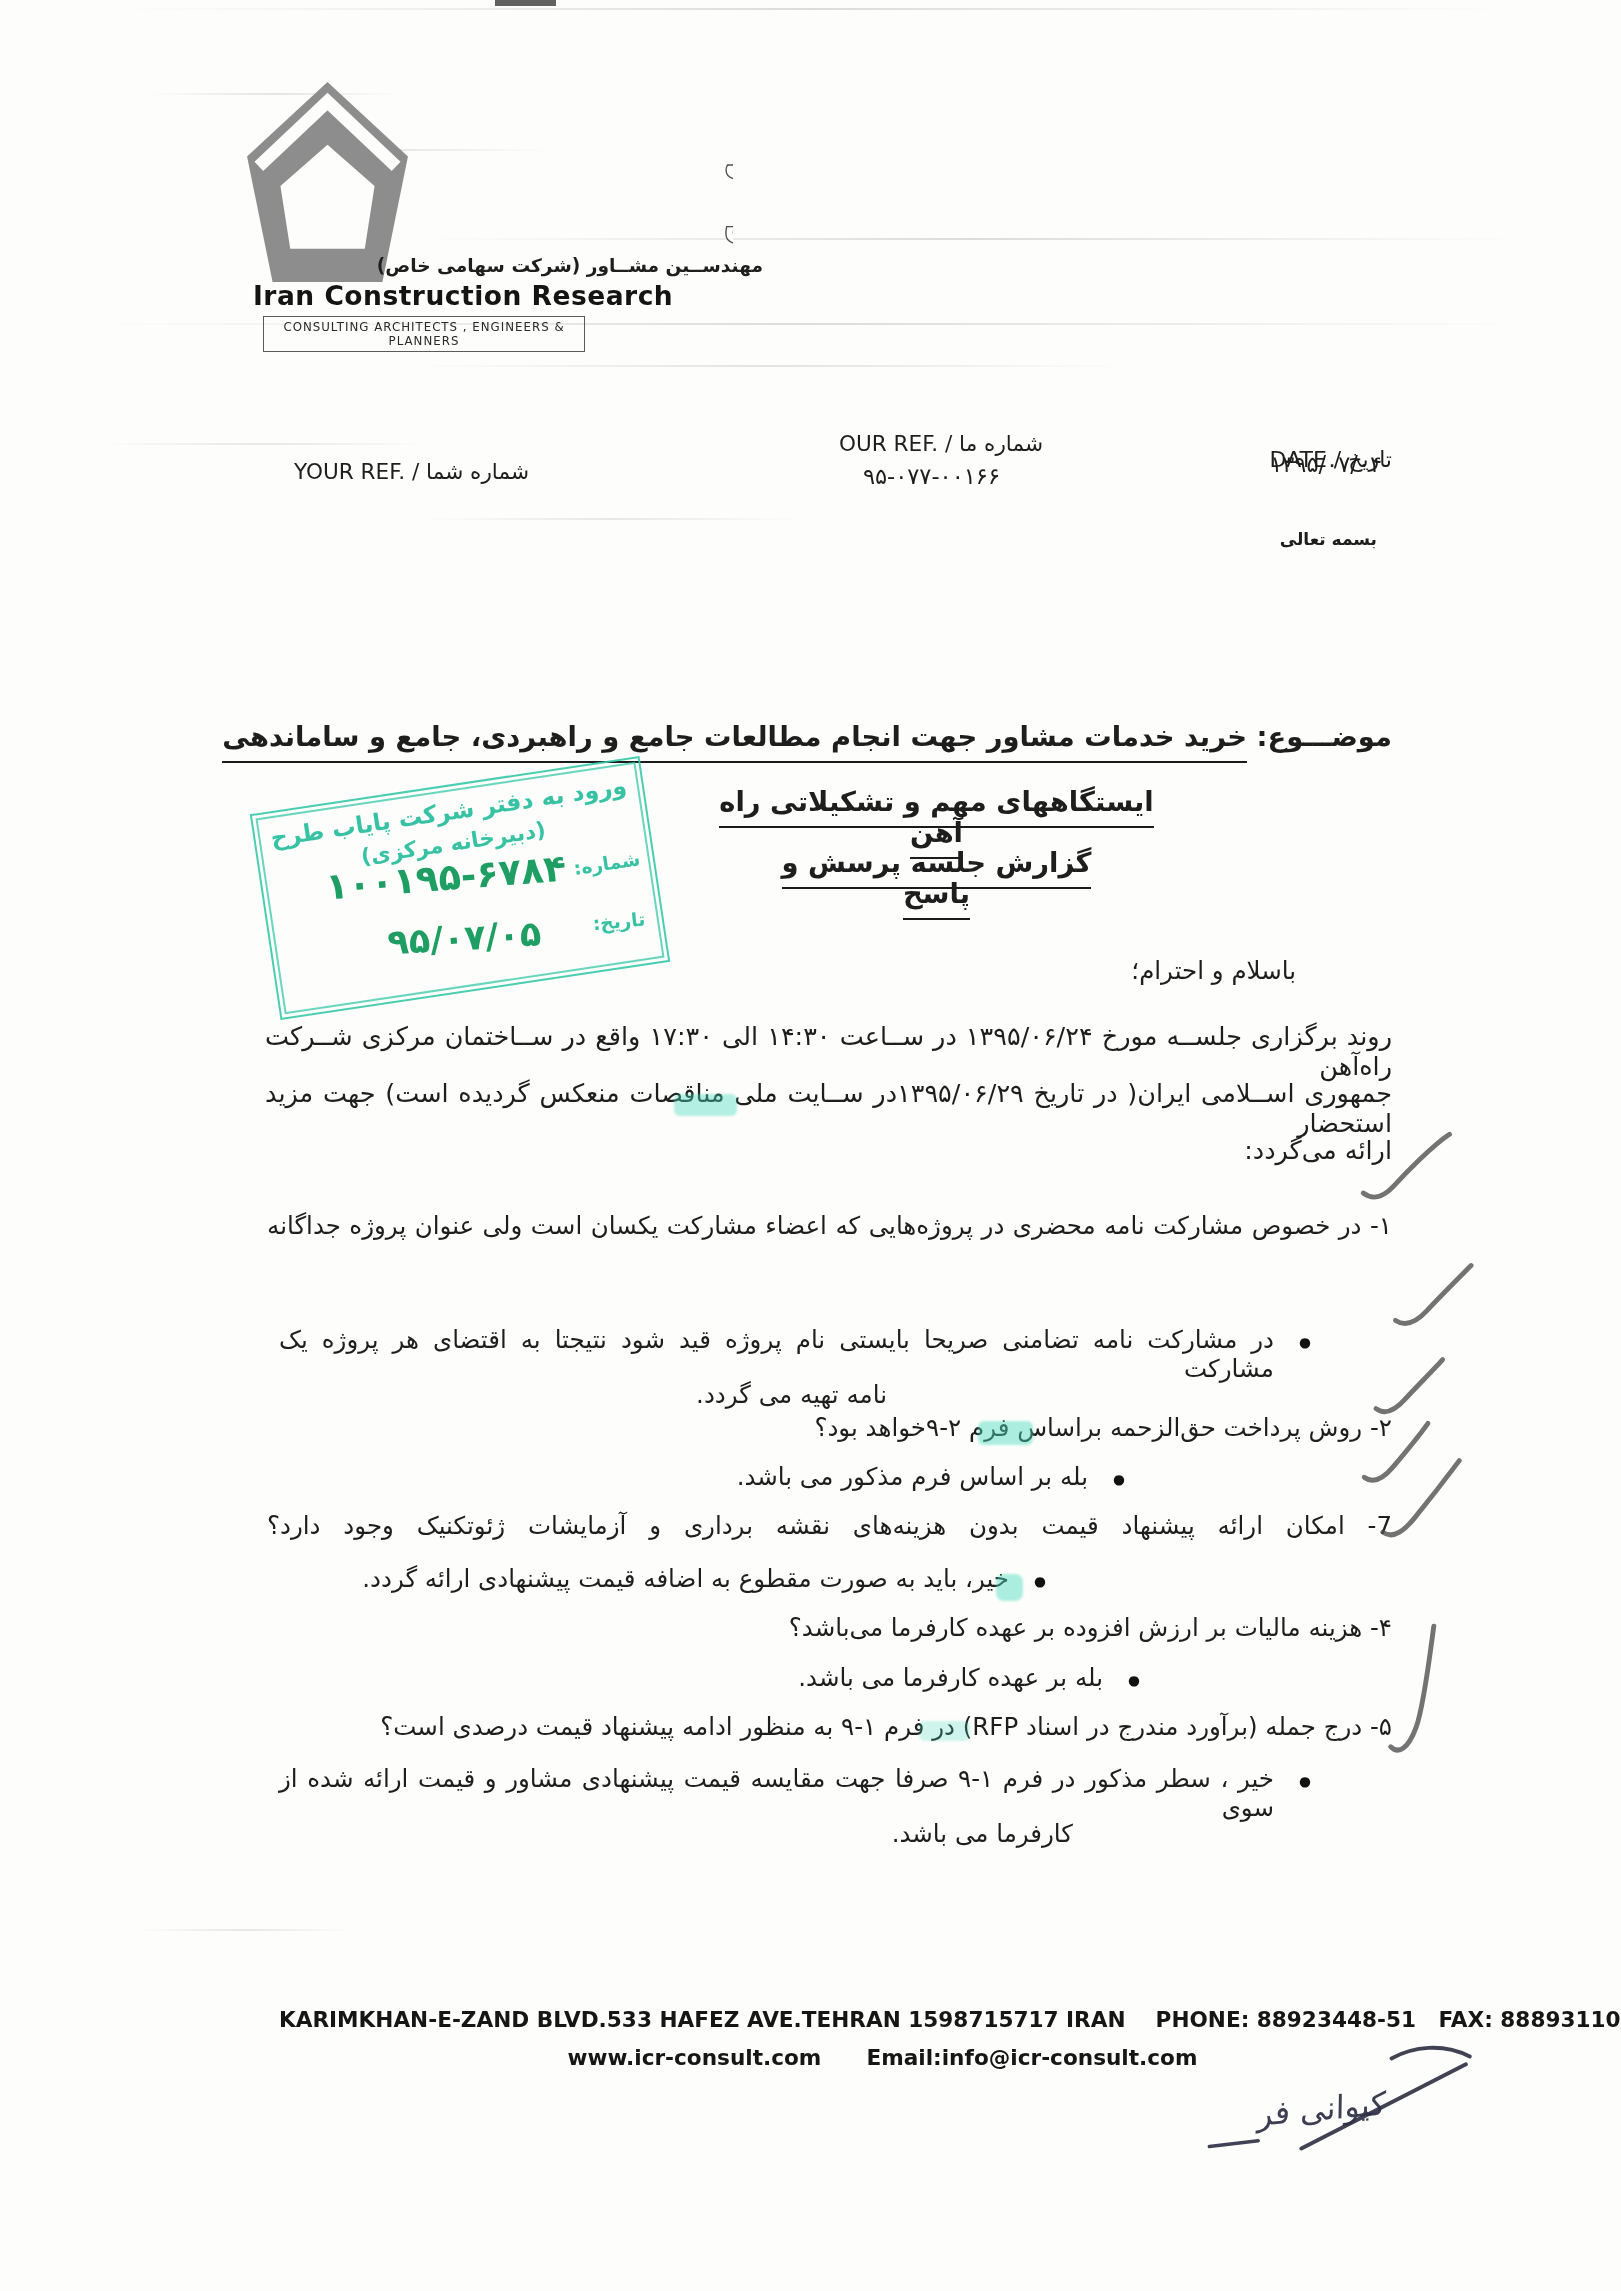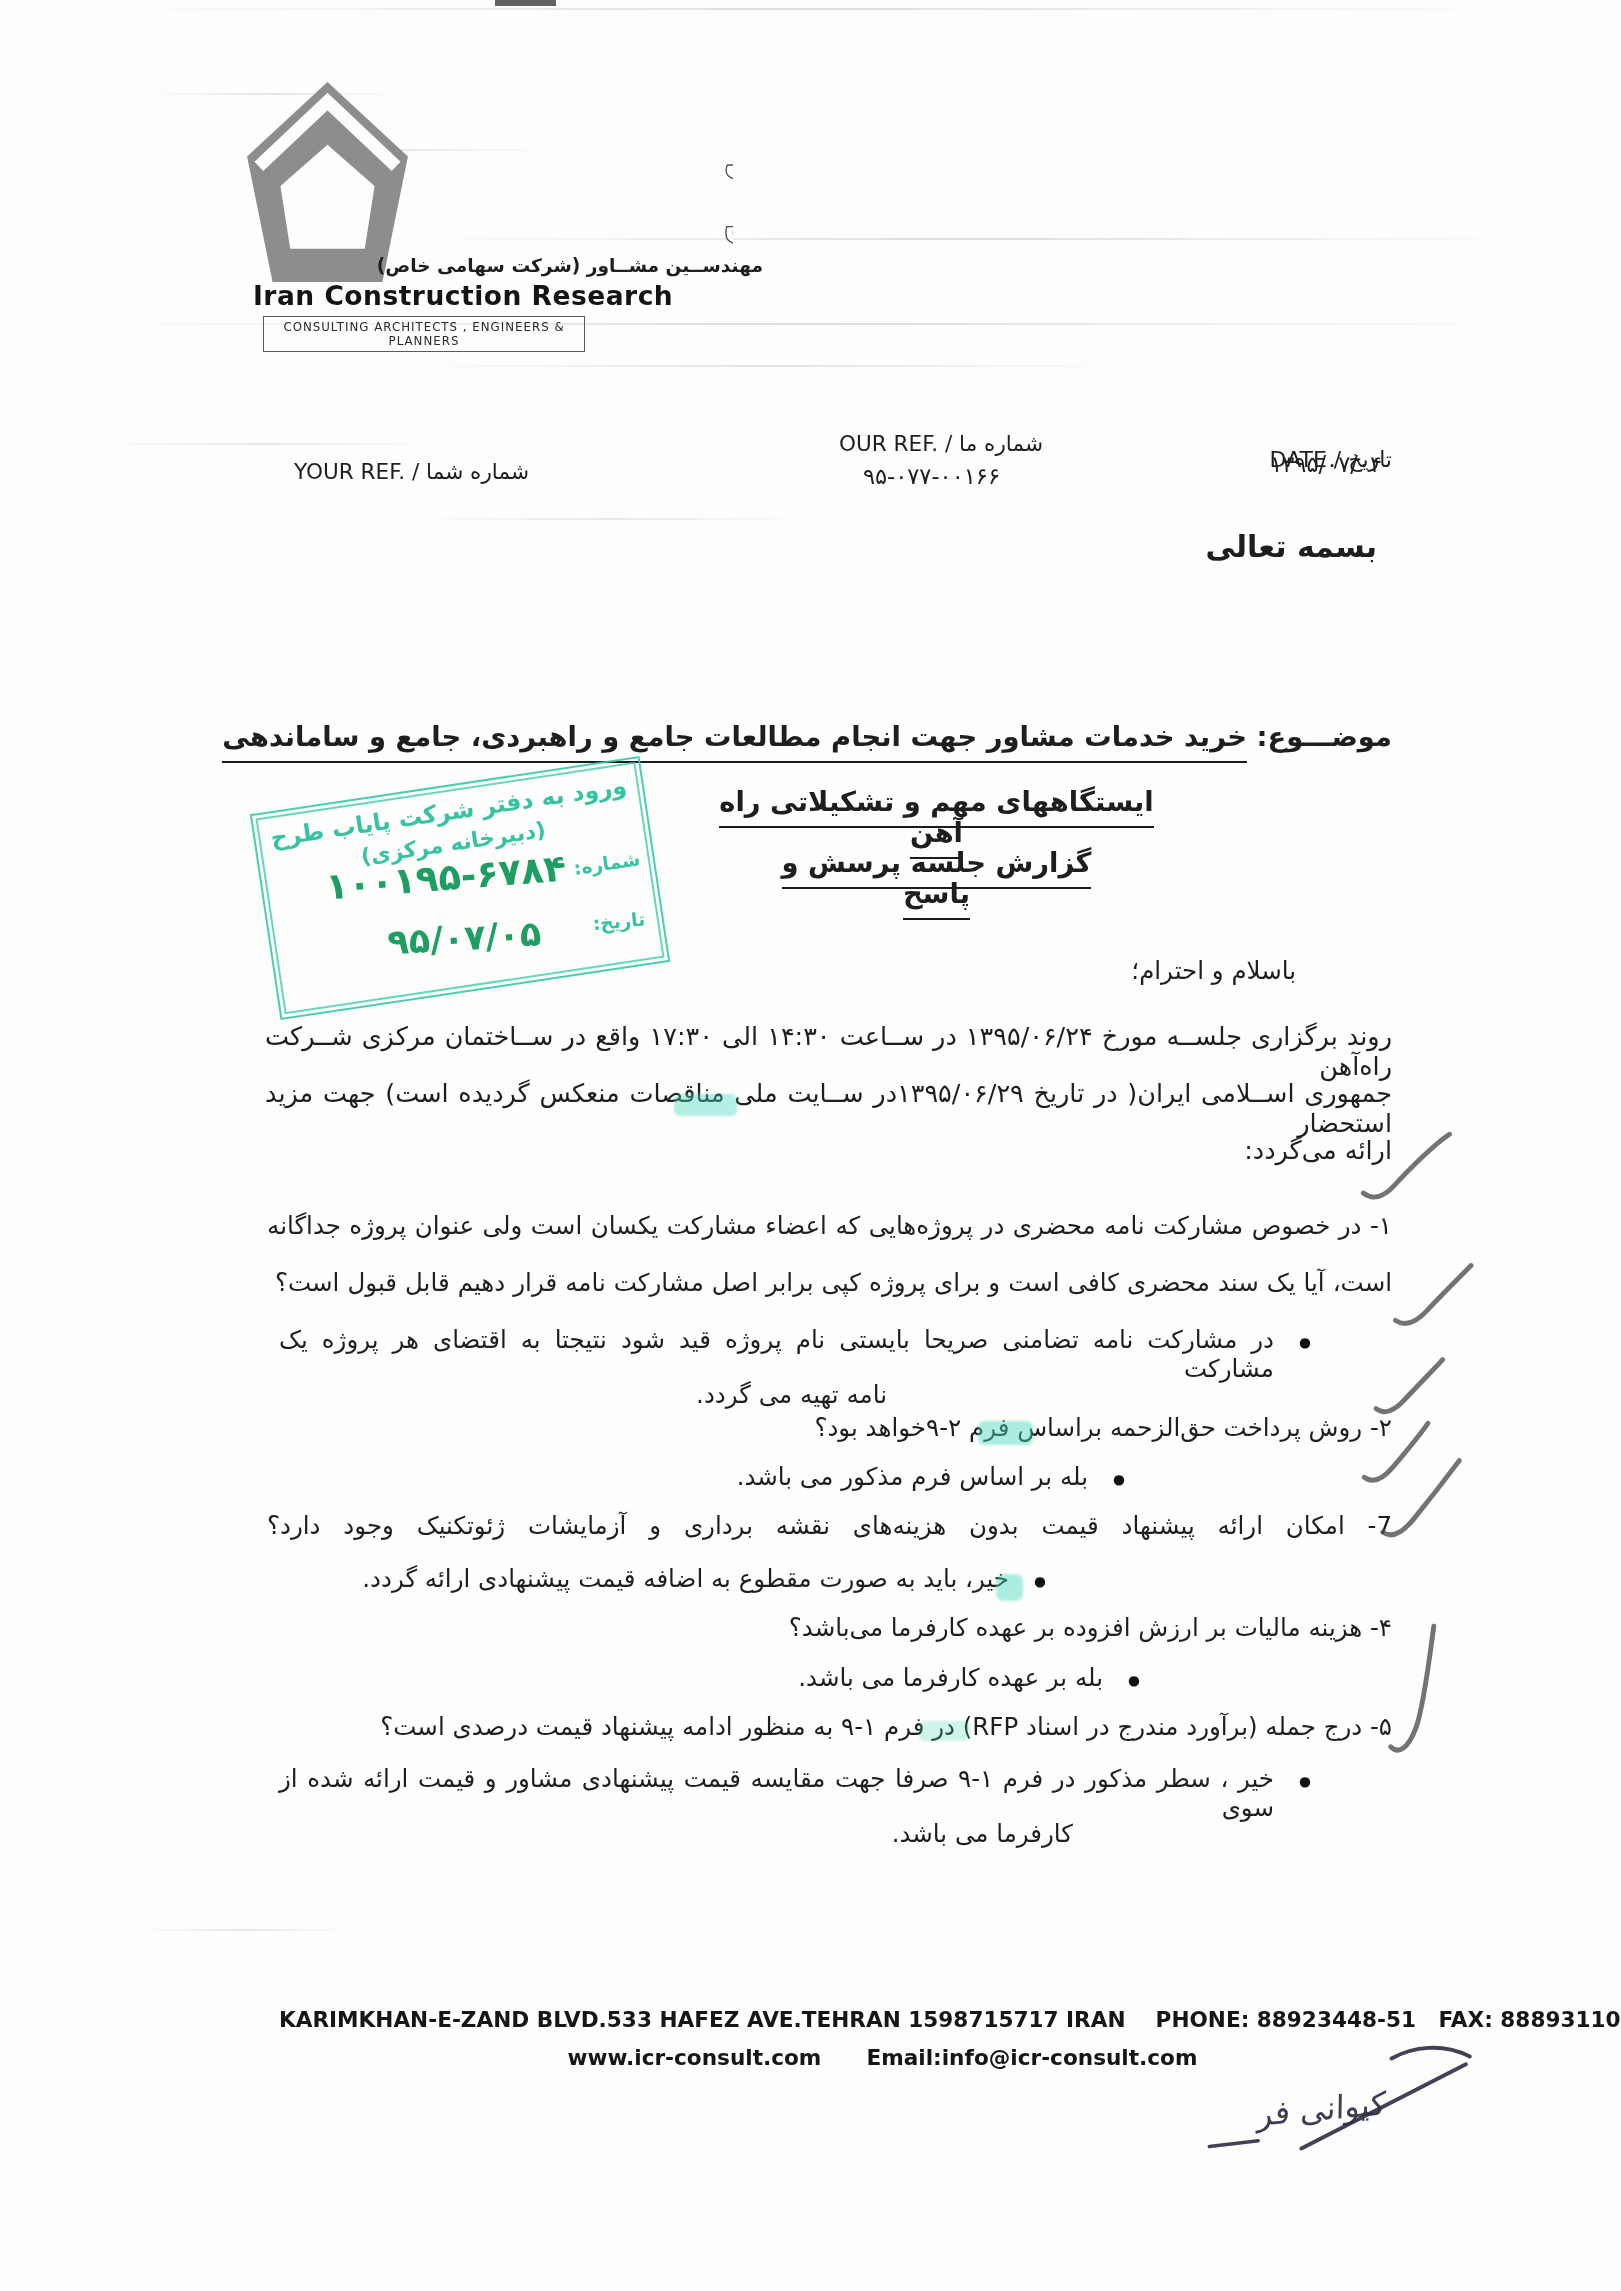--- a/index.html
+++ b/index.html
@@ -54,21 +54,21 @@
 
   <div class="abs" style="left:263px;top:316px;width:320px;border:1.5px solid #5a5a5a;padding:2.9px 0;
        font-size:11.8px;letter-spacing:1px;text-align:center;color:#2a2a2a;">CONSULTING ARCHITECTS , ENGINEERS &amp; PLANNERS</div>
 
   <div class="abs fa" style="right:1092px;top:459px;font-size:21.6px;">شماره شما / ⁦YOUR REF.⁩</div>
   <div class="abs fa" style="right:578px;top:431px;font-size:21.6px;">شماره ما / ⁦OUR REF.⁩</div>
   <div class="abs fa" style="right:621px;top:463px;font-size:22.5px;">⁦۹۵-۰۷۷-۰۰۱۶۶⁩</div>
   <div class="abs fa" style="right:229px;top:424px;font-size:22px;margin-top:23px;">تاریخ / DATE</div>
   <div class="abs fa" style="right:239px;top:451px;font-size:22.5px;">⁦۱۳۹۵/۰۷/۰۴⁩</div>
 
-  <div class="abs fa bold" style="right:244px;top:529px;font-size:30px;">بسمه تعالی</div>
+  <div class="abs fa bold" style="right:244px;top:529px;font-size:17px;">بسمه تعالی</div>
 
 
   <div class="abs fa" style="right:229px;top:721px;font-size:27.4px;">
     <span class="bold">موضـــوع: </span><span class="bold uline">خرید خدمات مشاور جهت انجام  مطالعات جامع و راهبردی، جامع و ساماندهی</span>
   </div>
   <div class="abs fa" style="left:706px;top:786px;width:461px;text-align:center;font-size:27.4px;">
     <span class="bold uline">ایستگاههای مهم و تشکیلاتی راه آهن</span>
   </div>
   <div class="abs fa" style="left:755px;top:847px;width:363px;text-align:center;font-size:27.4px;">
     <span class="bold uline">گزارش جلسه پرسش و پاسخ</span>
@@ -84,21 +84,20 @@
       <div class="abs ink" style="right:116px;top:127px;font-size:35px;letter-spacing:2.9px;transform:rotate(5deg);">⁦۹۵/۰۷/۰۵⁩</div>
     </div>
   </div>
 
   <div class="abs fa" style="right:325px;top:956px;font-size:24.5px;">باسلام و احترام؛</div>
   <div class="abs fa just" style="right:229px;top:1021px;width:1127px;font-size:25.5px;">روند برگزاری جلســه مورخ ⁦۱۳۹۵/۰۶/۲۴⁩ در ســاعت ⁦۱۴:۳۰⁩ الی ⁦۱۷:۳۰⁩ واقع در ســاختمان مرکزی شــرکت راه‌آهن</div>
   <div class="abs fa just" style="right:229px;top:1078px;width:1127px;font-size:25.5px;">جمهوری اســلامی ایران( در تاریخ ⁦۱۳۹۵/۰۶/۲۹⁩در ســایت ملی مناقصات منعکس گردیده است) جهت مزید استحضار</div>
   <div class="abs fa" style="right:229px;top:1135px;font-size:25.5px;">ارائه می‌گردد:</div>
 
   <div class="abs fa just" style="right:229px;top:1211px;width:1125px;font-size:24.5px;">۱- در خصوص مشارکت نامه محضری در پروژه‌هایی که اعضاء مشارکت یکسان است ولی عنوان پروژه جداگانه</div>
-  <div class="abs fa just" style="right:229px;top:1268px;width:1117px;font-size:24.5px;">است، آیا یک سند محضری کافی است و برای پروژه کپی برابر اصل مشارکت نامه قرار دهیم قابل قبول است؟</div>
 
   <div class="bullet-line" style="right:347px;top:1325px;width:995px;font-size:24.5px;">
     <span class="dot">●</span>
     <span class="fa just" style="display:block;">در مشارکت نامه تضامنی صریحا بایستی نام پروژه قید شود نتیجتا به اقتضای هر پروژه یک مشارکت</span>
   </div>
   <div class="abs fa" style="right:734px;top:1380px;font-size:24.5px;">نامه تهیه می گردد.</div>
 
   <div class="abs fa" style="right:229px;top:1413px;font-size:24.5px;">۲- روش پرداخت حق‌الزحمه براساس فرم ⁦۹-۲⁩خواهد بود؟</div>
   <div class="bullet-line" style="right:533px;top:1462px;font-size:24.5px;">
     <span class="dot">●</span>

